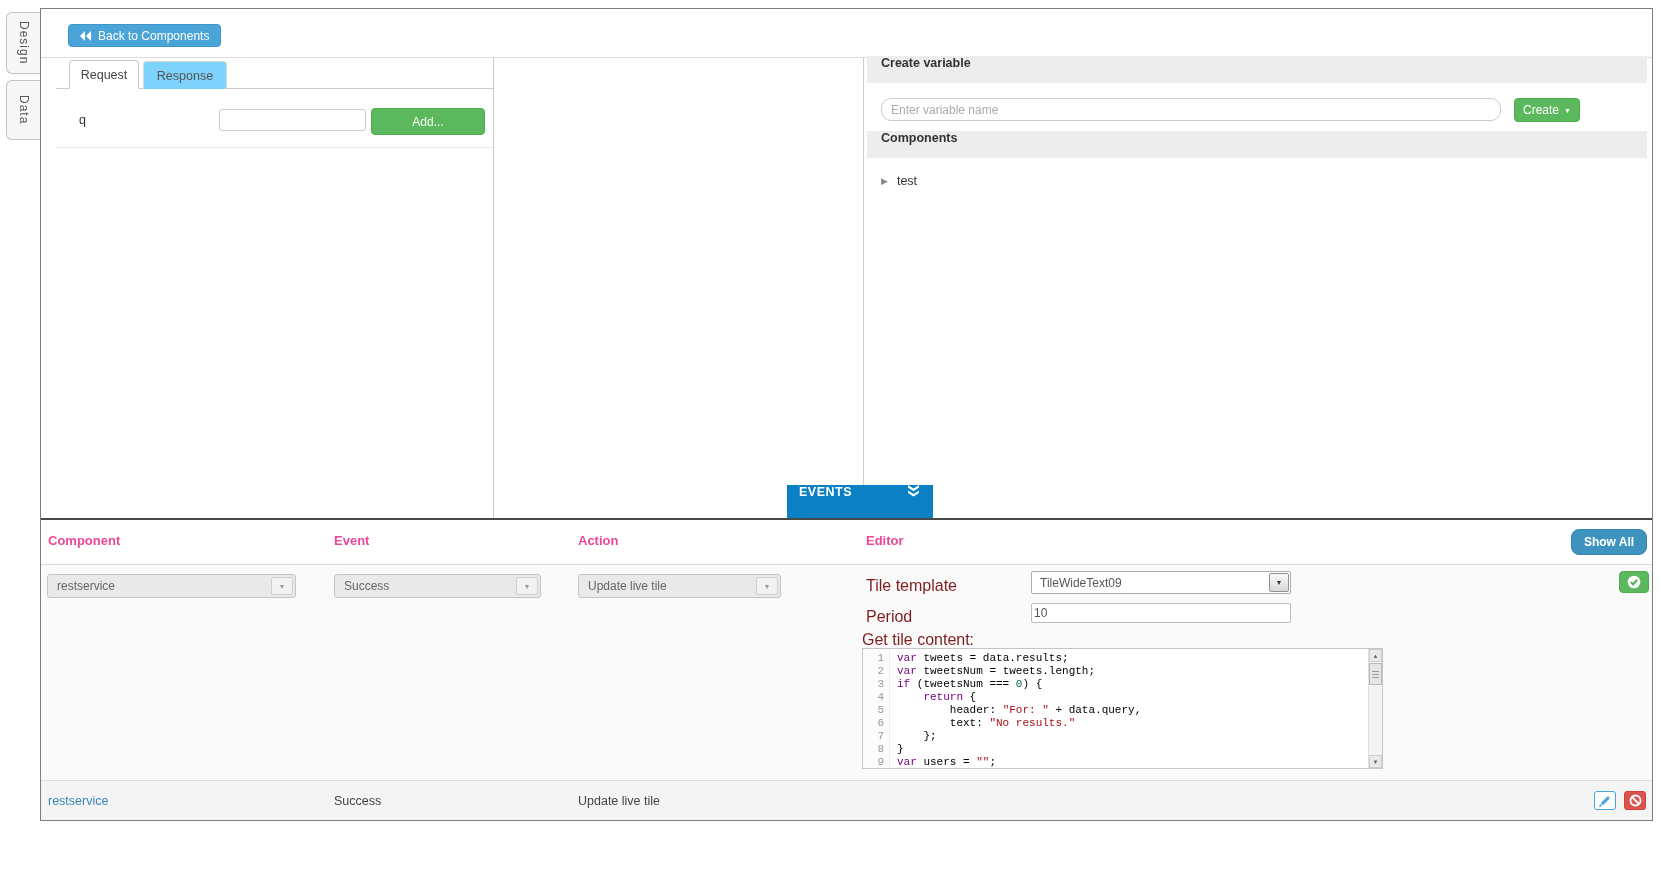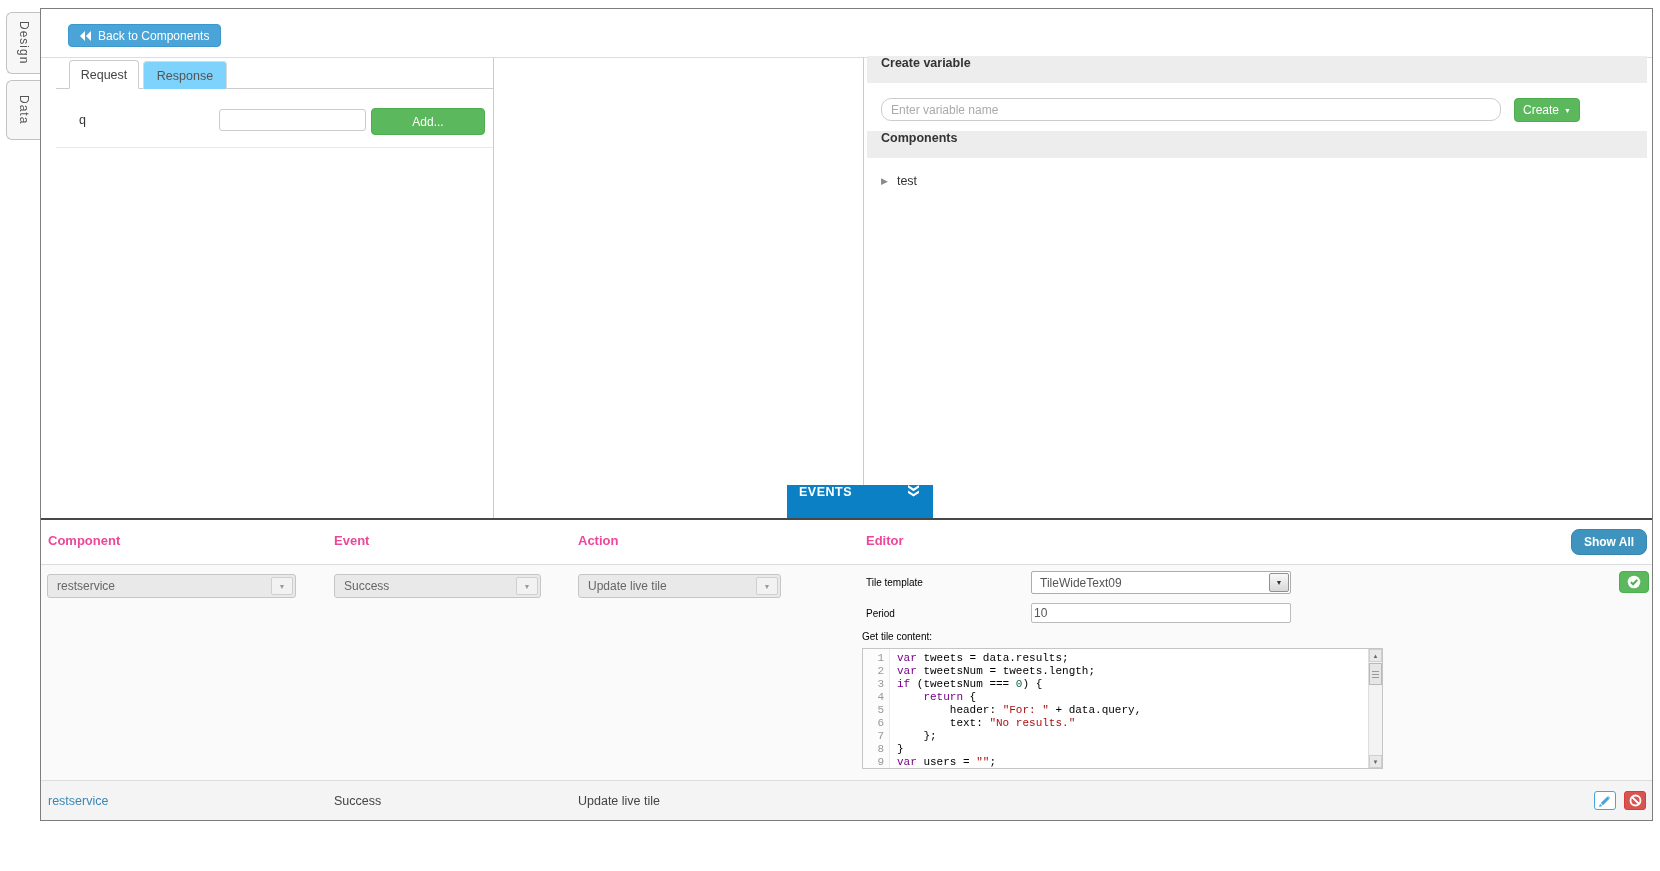--- a/index.html
+++ b/index.html
@@ -82,21 +82,21 @@
   .dd { position:absolute; top:9px; height:24px; background:#e9e9e9; border:1px solid #c6c6c6;
     border-radius:3px; display:flex; align-items:center; font-size:12px; color:#666; }
   .dd .txt { padding-left:9px; flex:1; }
   .dd .arrow { width:22px; align-self:stretch; margin:2px; border:1px solid #cfcfcf;
     border-radius:2px; background:#f2f2f2; display:flex; align-items:center;
     justify-content:center; color:#9a9a9a; font-size:7px; }
   #dd-component { left:6px;   width:249px; }
   #dd-event     { left:293px; width:207px; }
   #dd-action    { left:537px; width:203px; }
 
-  .ed-label { position:absolute; font-size:10px; color:#000000; }
+  .ed-label { position:absolute; font-size:16px; color:#7f1d1d; }
   #lbl-tile   { left:825px; top:12px; }
   #lbl-period { left:825px; top:43px; }
   #lbl-code   { left:821px; top:66px; }
   .combo { position:absolute; left:990px; top:6px; width:260px; height:23px; background:#fff;
     border:1px solid #adadad; border-radius:2px; display:flex; align-items:center;
     font-size:12px; color:#555; cursor:pointer; }
   .combo .txt { padding-left:8px; flex:1; }
   .combo .cbtn { width:20px; height:19px; margin-right:1px; border:1px solid #919191;
     background:linear-gradient(#f9f9f9,#d8d8d8); border-radius:2px; display:flex;
     align-items:center; justify-content:center; font-size:7px; color:#333; }

